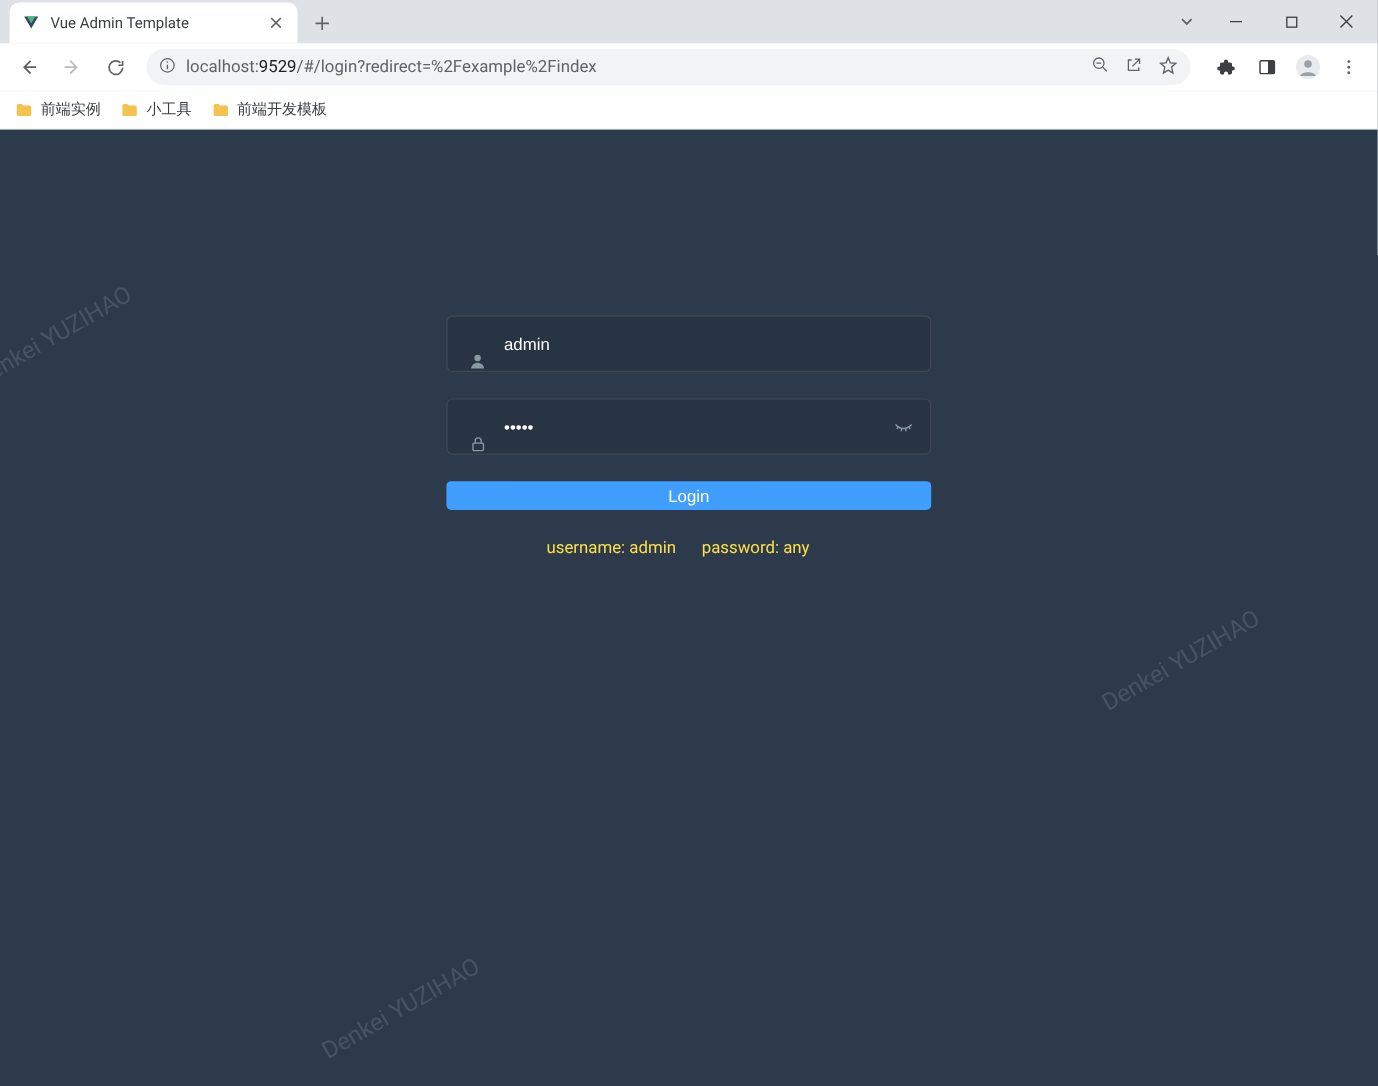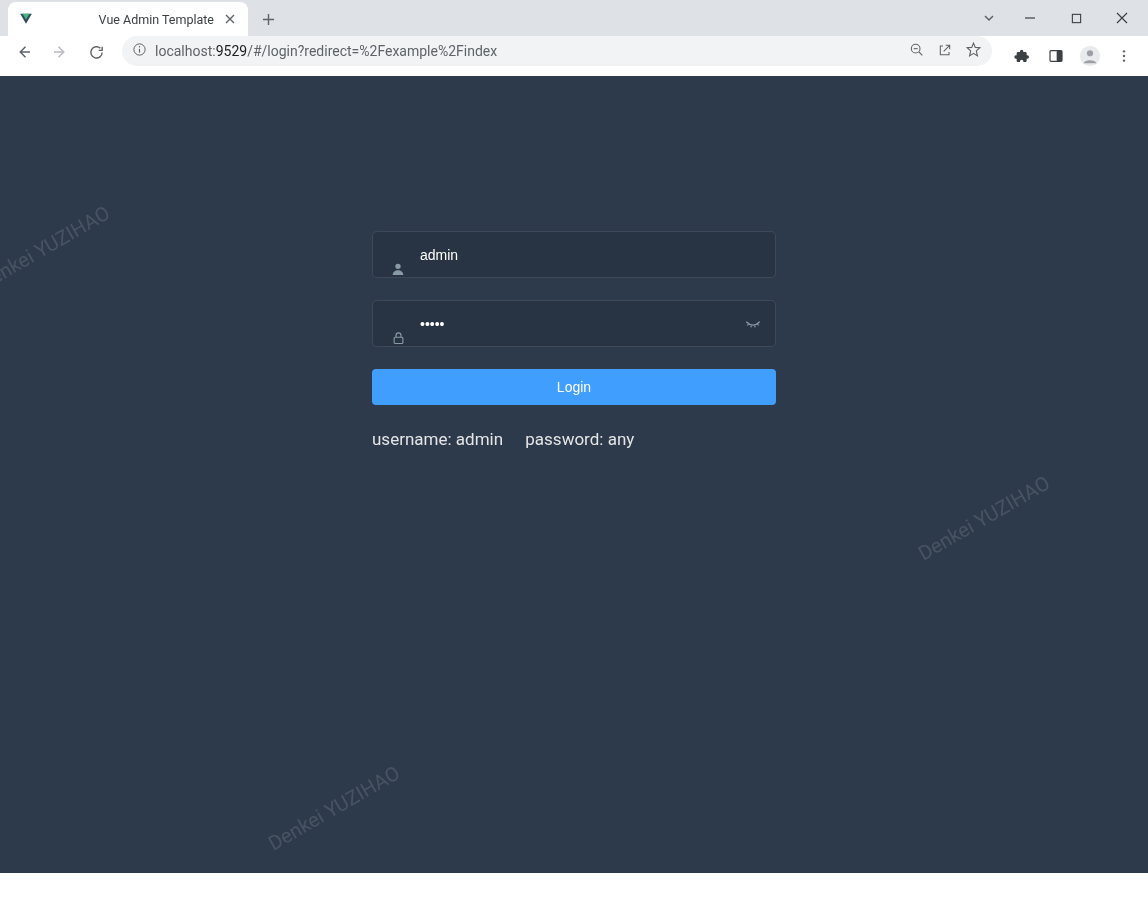--- a/index.html
+++ b/index.html
@@ -31,21 +31,21 @@
       padding: 0 10px;
       font-size: 12.5px;
       color: #3c4043;
       gap: 8px;
     }
     .tab-favicon {
       width: 16px; height: 16px;
       display: flex; align-items: center; justify-content: center;
       color: #2c3e50;
     }
-    .tab-title { flex: 1; white-space: nowrap; overflow: hidden; text-overflow: ellipsis; text-align: right; }
+    .tab-title { flex: 1; white-space: nowrap; overflow: hidden; text-overflow: ellipsis; }
     .tab-close { width: 16px; height: 16px; display:flex; align-items:center; justify-content:center; color:#5f6368; }
     .new-tab {
       width: 28px; height: 28px;
       display:flex; align-items:center; justify-content:center;
       margin-left: 6px; margin-bottom: 3px;
       color:#5f6368;
       border-radius: 50%;
     }
     .window-controls {
       margin-left: auto;
@@ -63,20 +63,21 @@
     .chevron-down-btn {
       width: 30px; height: 30px;
       display:flex; align-items:center; justify-content:center;
       color:#5f6368;
     }
 
     .address-bar-row {
       height: 40px;
       background: #fff;
       display: flex;
+      align-items: center;
       padding: 0 8px;
       gap: 4px;
     }
     .nav-icon {
       width: 32px; height: 32px;
       display:flex; align-items:center; justify-content:center;
       color:#5f6368;
       border-radius: 50%;
     }
     .nav-icon.disabled { color: #b9bbbe; }
@@ -162,37 +163,37 @@
     }
     .form-item input::placeholder { color:#889aa4; }
     .eye-icon {
       position: absolute; right: 12px; top: 50%; transform: translateY(-50%);
       color:#889aa4; cursor:pointer;
       width: 20px; height: 20px; display:flex; align-items:center; justify-content:center;
     }
 
     .login-btn {
       width: 404px;
-      height: 36px;
+      height: 24px;
       background: #409eff;
       color: #fff;
       border: none;
       border-radius: 4px;
       font-size: 14px;
       margin: 0 auto;
       display: block;
       cursor: pointer;
     }
 
     .tips {
       width: 404px;
       margin: 24px auto 0;
-      text-align: left;
-      font-size: 17px;
-      color: #e5e5e5;
+      text-align: center;
+      font-size: 14px;
+      color: #fde047;
     }
     .tips span { margin-right: 18px; }
 
     
     .watermark {
       position: absolute;
       color: rgba(200,200,200,0.18);
       font-size: 20px;
       font-weight: 400;
       white-space: nowrap;
@@ -315,20 +316,40 @@
       <div class="nav-icon">
         <svg width="16" height="16" viewBox="0 0 24 24">
             <circle cx="12" cy="5" r="1.8" fill="#5f6368"></circle>
             <circle cx="12" cy="12" r="1.8" fill="#5f6368"></circle>
             <circle cx="12" cy="19" r="1.8" fill="#5f6368"></circle>
           </svg>
       </div>
     </div>
   </div>
 
+  <div class="bookmarks-bar">
+    <div class="bookmark-item">
+      <span class="folder-icon"><svg width="16" height="16" viewBox="0 0 24 24">
+            <path fill="#f4c34e" d="M3 6c0-1 .8-2 2-2h4l2 2h8c1.1 0 2 .9 2 2v9c0 1.1-.9 2-2 2H5c-1.1 0-2-.9-2-2V6z"></path>
+          </svg></span>
+      <span>前端实例</span>
+    </div>
+    <div class="bookmark-item">
+      <span class="folder-icon"><svg width="16" height="16" viewBox="0 0 24 24">
+            <path fill="#f4c34e" d="M3 6c0-1 .8-2 2-2h4l2 2h8c1.1 0 2 .9 2 2v9c0 1.1-.9 2-2 2H5c-1.1 0-2-.9-2-2V6z"></path>
+          </svg></span>
+      <span>小工具</span>
+    </div>
+    <div class="bookmark-item">
+      <span class="folder-icon"><svg width="16" height="16" viewBox="0 0 24 24">
+            <path fill="#f4c34e" d="M3 6c0-1 .8-2 2-2h4l2 2h8c1.1 0 2 .9 2 2v9c0 1.1-.9 2-2 2H5c-1.1 0-2-.9-2-2V6z"></path>
+          </svg></span>
+      <span>前端开发模板</span>
+    </div>
+  </div>
 </div>
 
 <div class="page-content">
 
   <div class="watermark" style="top:160px; left:-30px;">Denkei  YUZIHAO</div>
   <div class="watermark" style="top:430px; left:910px;">Denkei  YUZIHAO</div>
   <div class="watermark" style="top:720px; left:260px;">Denkei  YUZIHAO</div>
 
   <div class="login-container">
 

